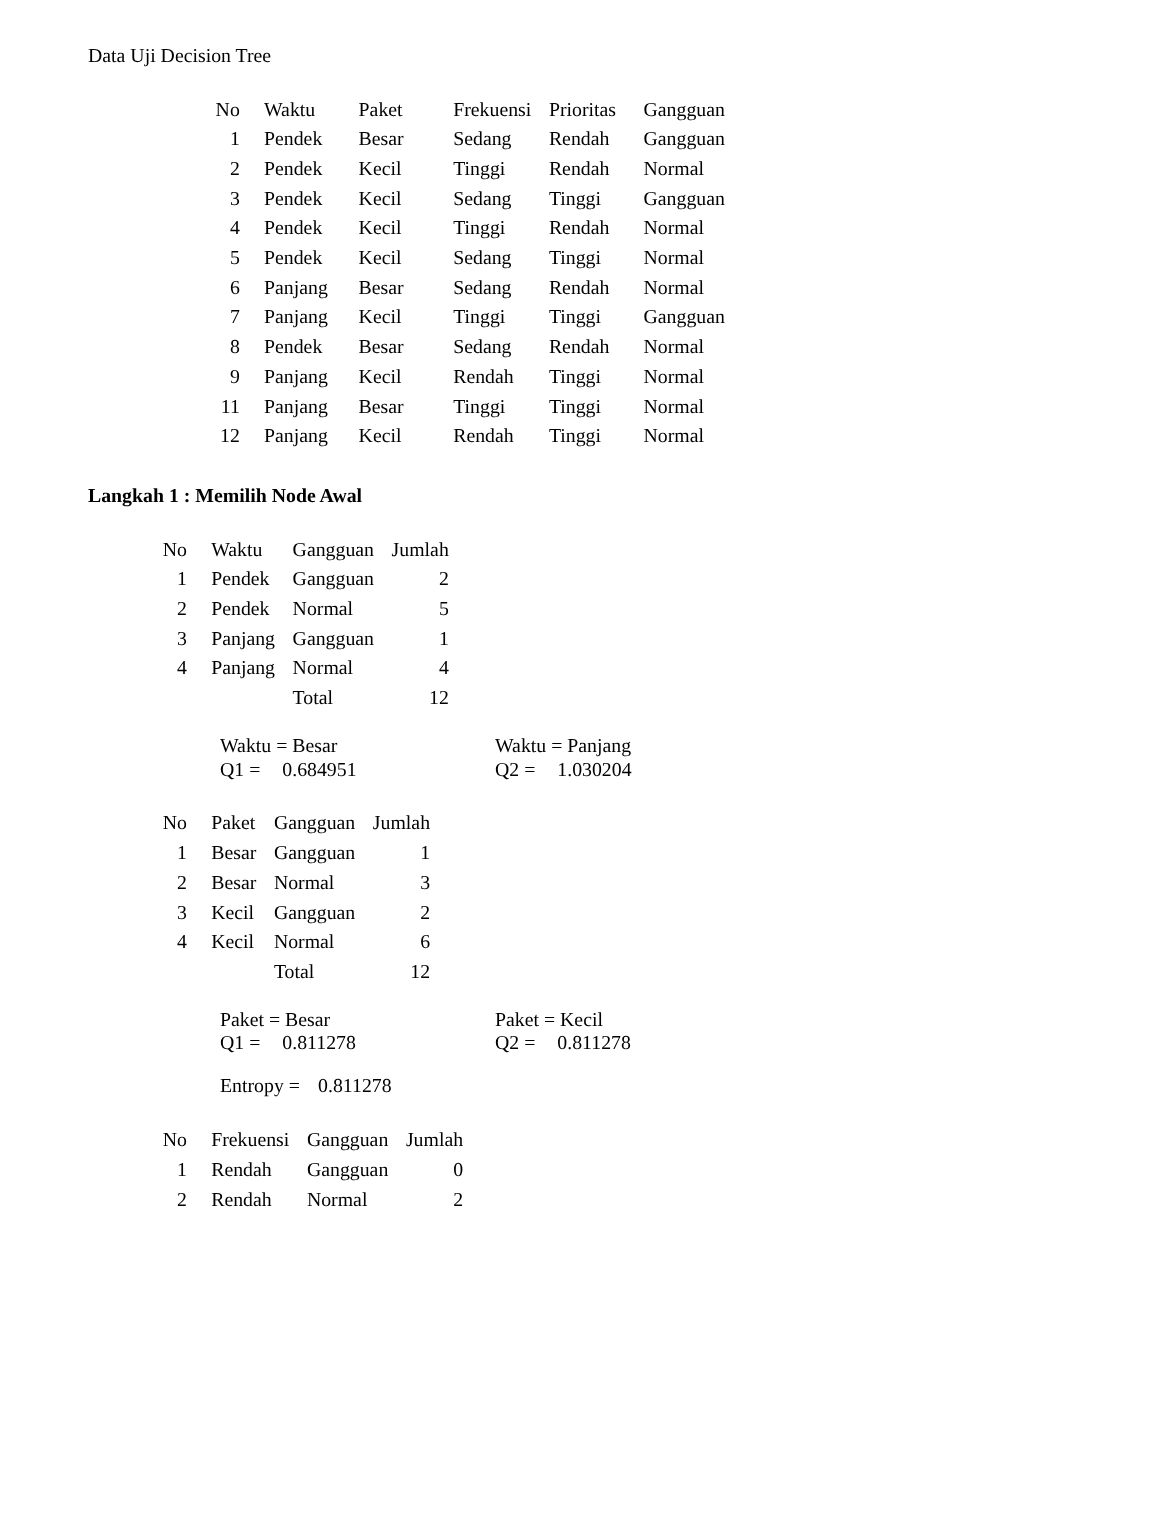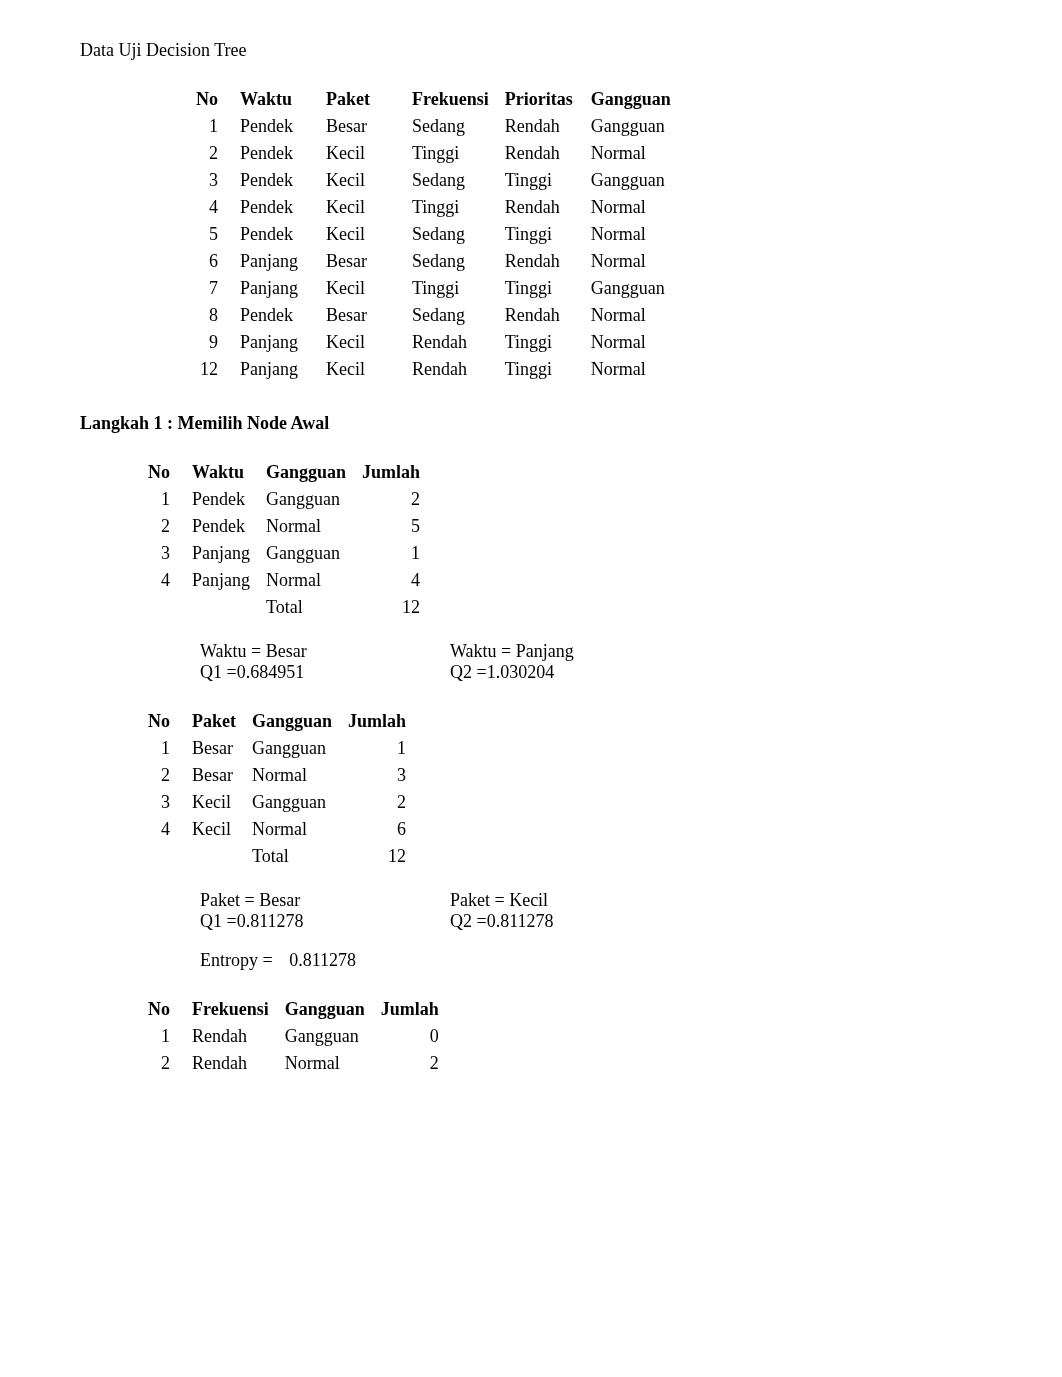--- a/index.html
+++ b/index.html
@@ -43,33 +43,34 @@
     }
     .pair {
       display: flex;
       gap: 70px;
     }
     .pair > div {
       min-width: 180px;
     }
     .qline {
       display: flex;
+      gap: 20px;
     }
     .entropy {
       margin-top: 18px;
     }
     .entropy span.lab {
       margin-right: 12px;
     }
     .inner-table {
       margin-top: 25px;
       margin-left: 110px;
     }
     th {
-      font-weight: bold;
+      font-weight: normal;
     }
     .main-table th, .main-table td {
       min-width: 70px;
     }
   </style>
 </head>
 <body>
 
 <div class="title">Data Uji Decision Tree</div>
 
@@ -148,20 +149,28 @@
           <td>Besar</td>
           <td>Sedang</td>
           <td>Rendah</td>
           <td>Normal</td>
         </tr>
         <tr>
           <td class="num">9</td>
           <td>Panjang</td>
           <td>Kecil</td>
           <td>Rendah</td>
+          <td>Tinggi</td>
+          <td>Normal</td>
+        </tr>
+        <tr>
+          <td class="num">11</td>
+          <td>Panjang</td>
+          <td>Besar</td>
+          <td>Tinggi</td>
           <td>Tinggi</td>
           <td>Normal</td>
         </tr>
         <tr>
           <td class="num">12</td>
           <td>Panjang</td>
           <td>Kecil</td>
           <td>Rendah</td>
           <td>Tinggi</td>
           <td>Normal</td>

